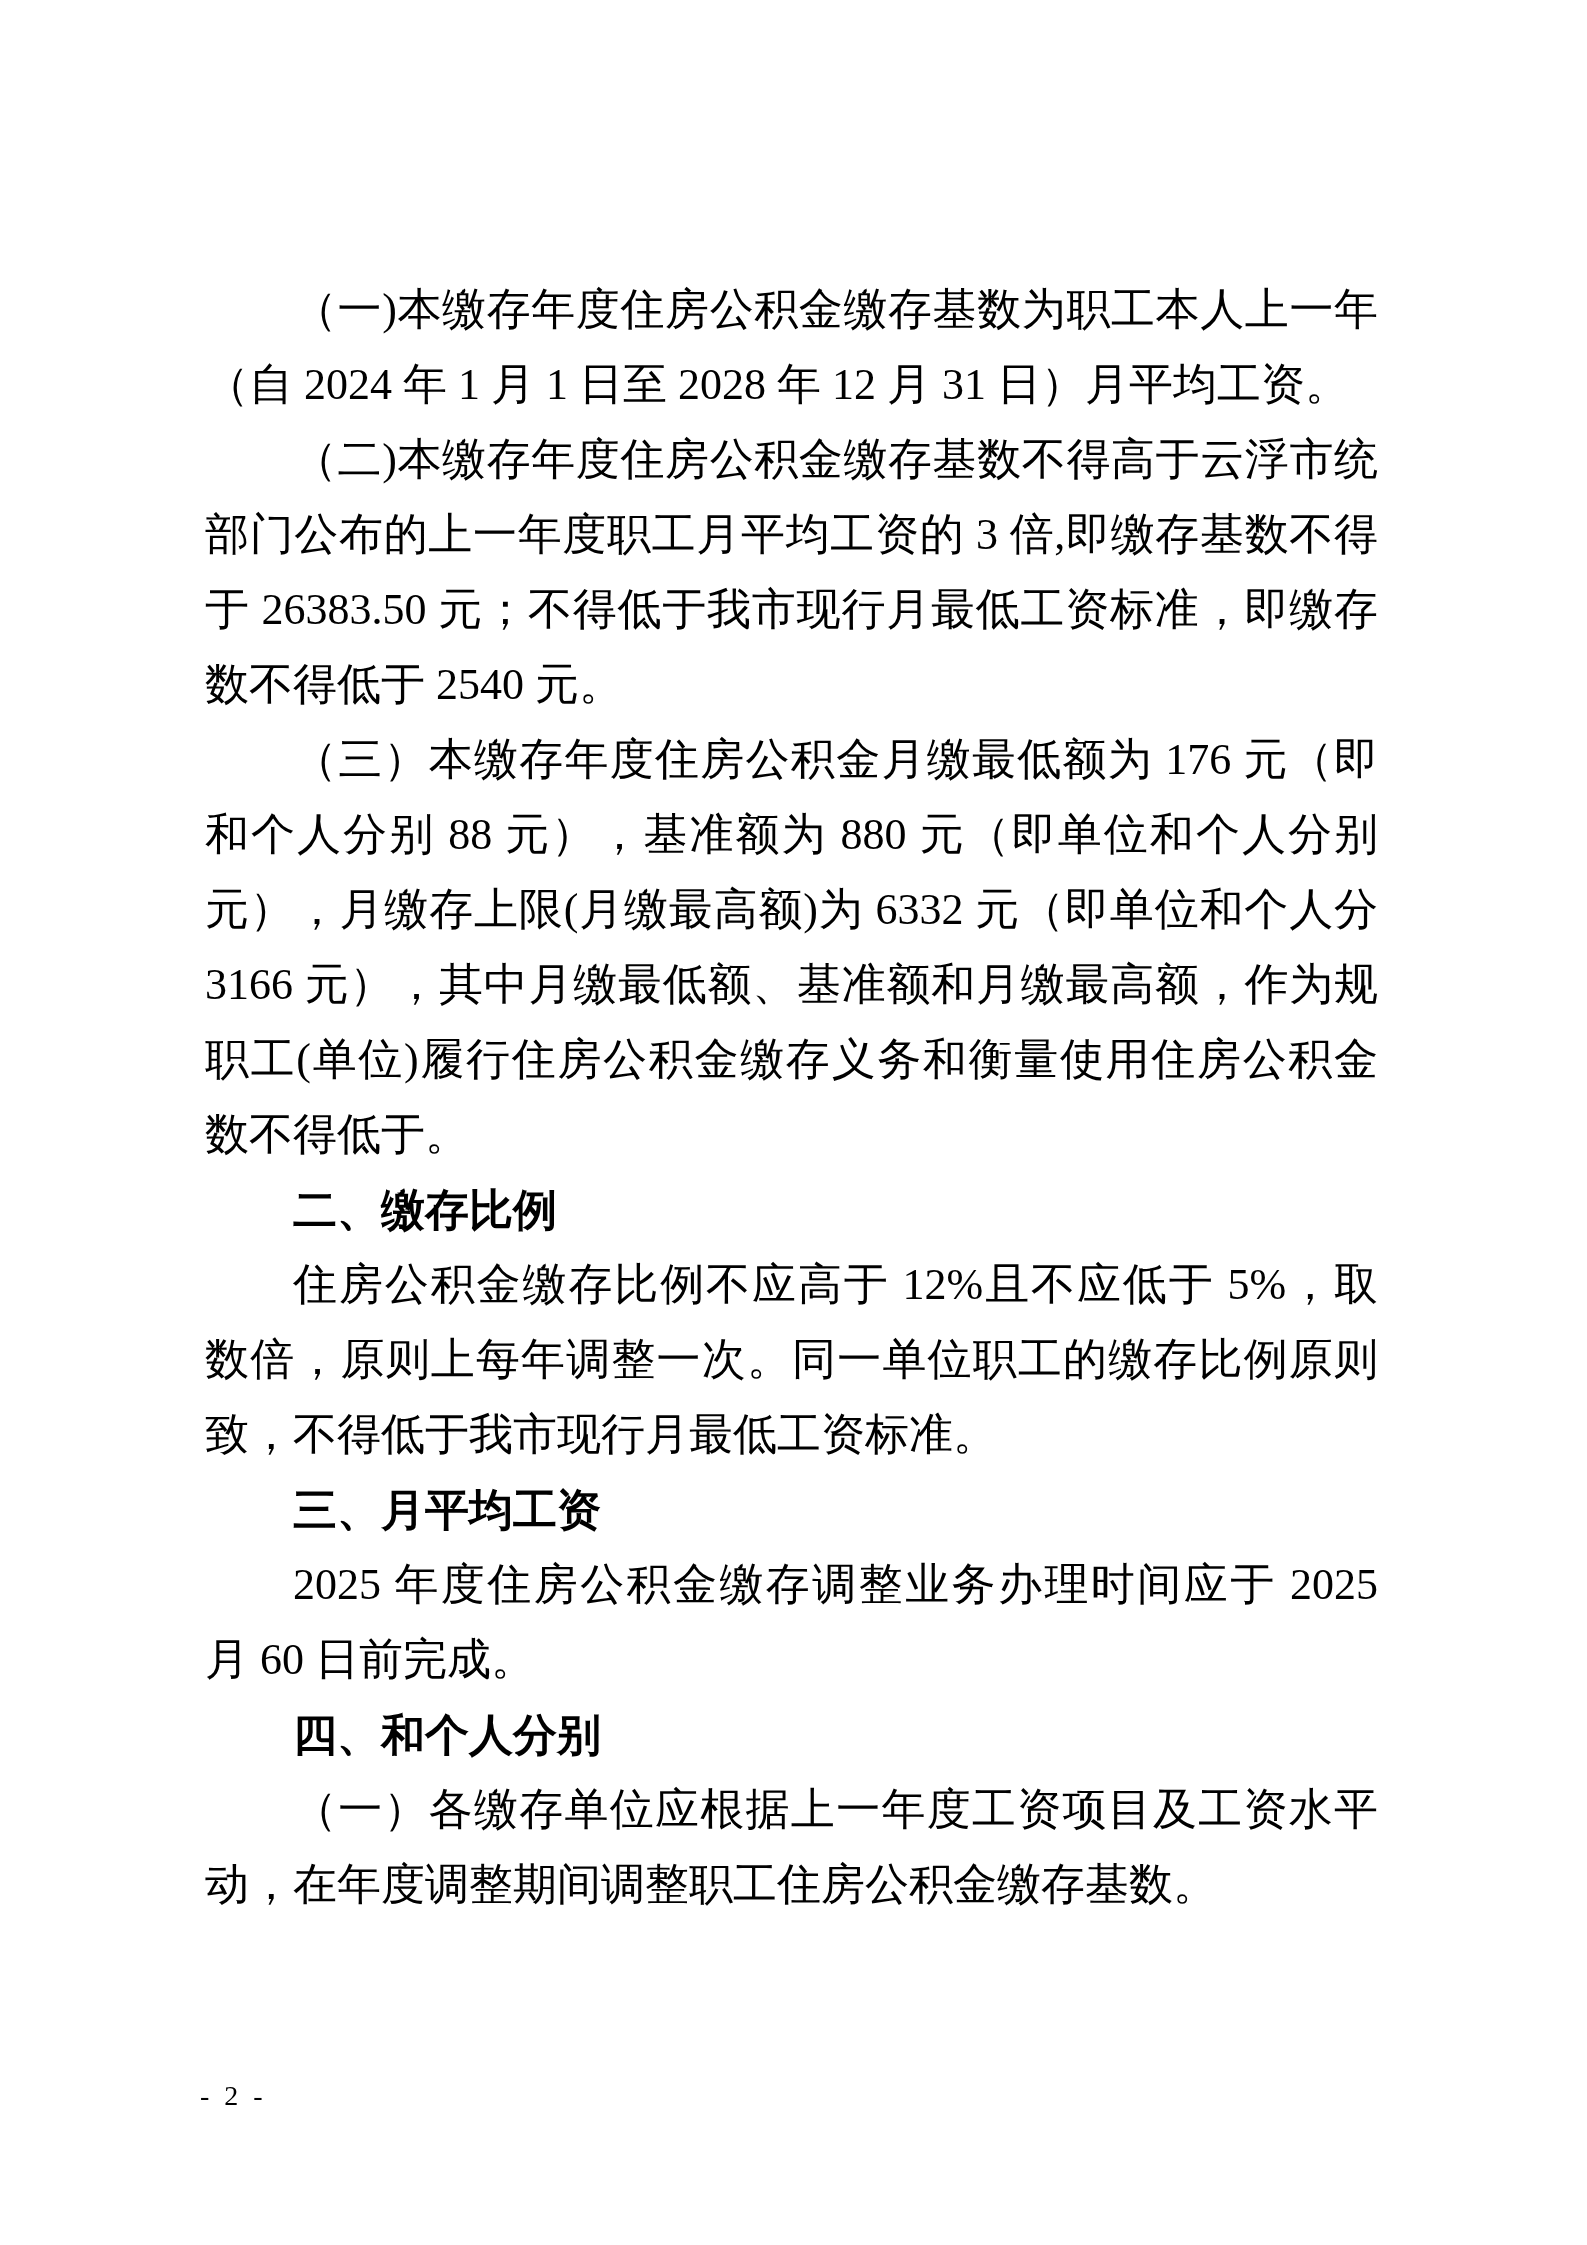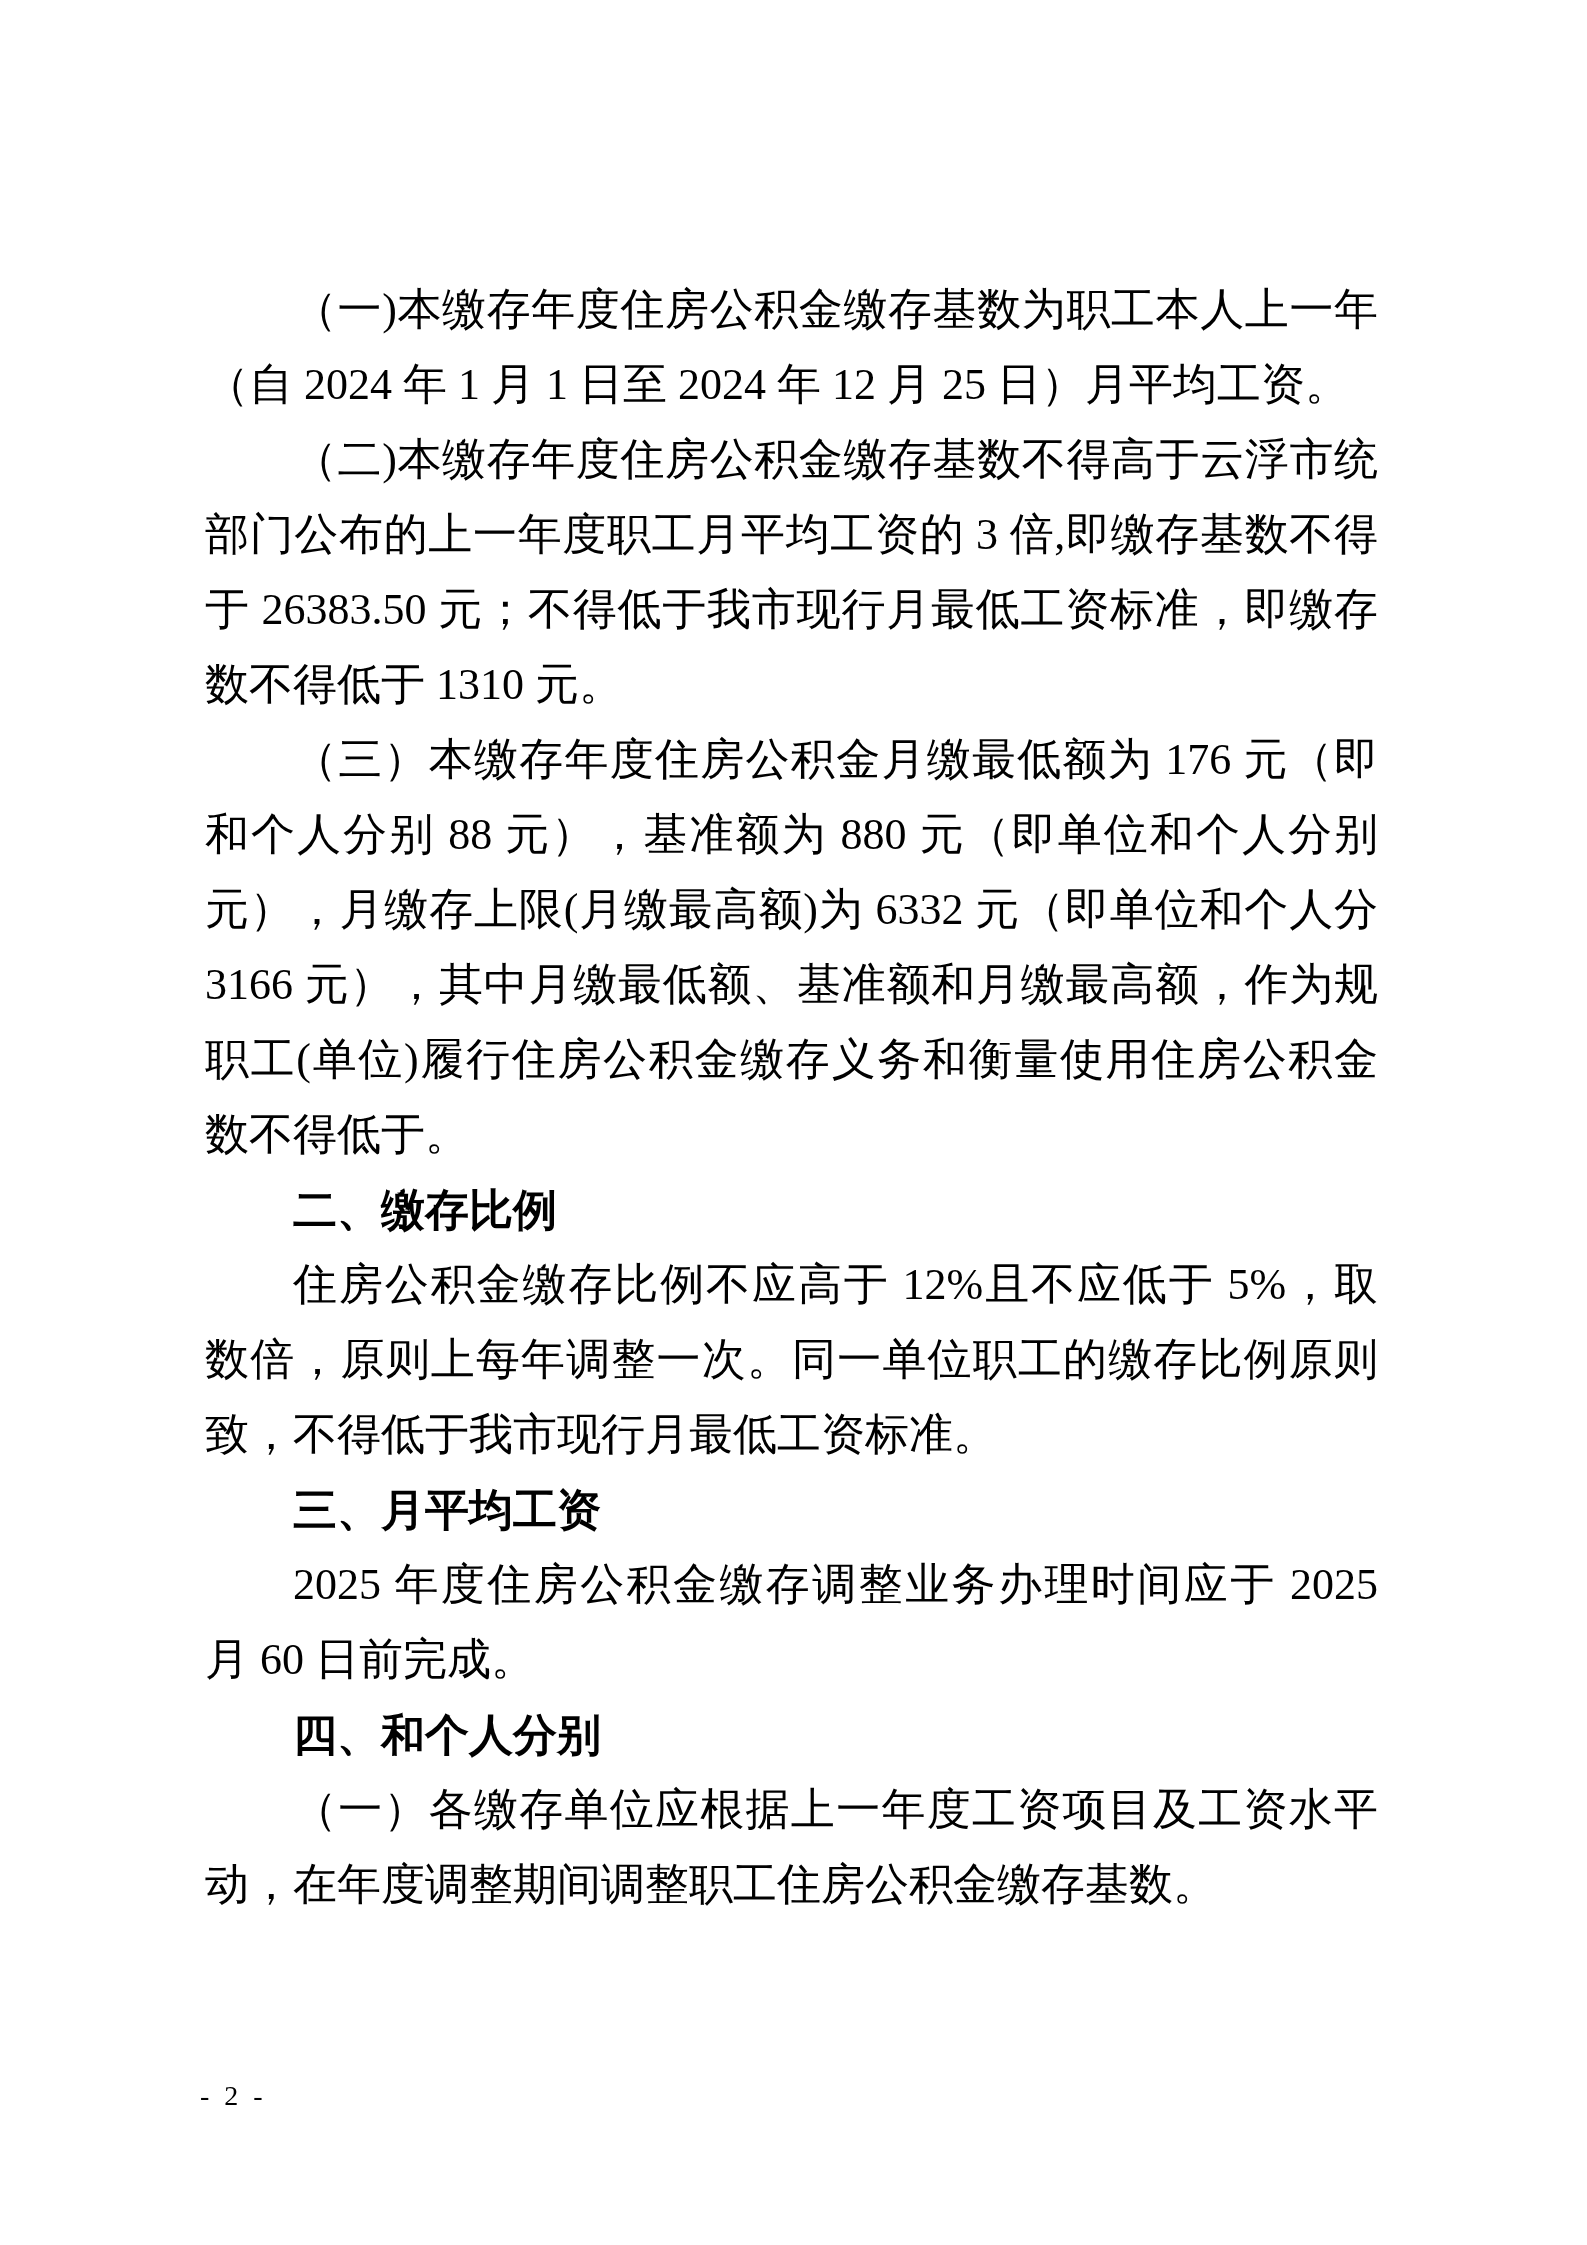--- a/index.html
+++ b/index.html
@@ -52,25 +52,25 @@
     letter-spacing: 4px;
     font-family: "Liberation Serif", "DejaVu Serif", serif;
     color: #000000;
   }
 </style>
 </head>
 <body>
 
 <div class="text-block">
   <div class="line indent">（一)本缴存年度住房公积金缴存基数为职工本人上一年度</div>
-  <div class="line end">（自 2024 年 1 月 1 日至 2024 年 12 月 25 日）月平均工资。</div>
+  <div class="line end">（自 2024 年 1 月 1 日至 2028 年 12 月 31 日）月平均工资。</div>
   <div class="line indent">（二)本缴存年度住房公积金缴存基数不得高于云浮市统计</div>
   <div class="line">部门公布的上一年度职工月平均工资的 3 倍,即缴存基数不得高</div>
   <div class="line">于 26383.50 元；不得低于我市现行月最低工资标准，即缴存基</div>
-  <div class="line end">数不得低于 1310 元。</div>
+  <div class="line end">数不得低于 2540 元。</div>
   <div class="line indent">（三）本缴存年度住房公积金月缴最低额为 176 元（即单位</div>
   <div class="line">和个人分别 88 元），基准额为 880 元（即单位和个人分别 440</div>
   <div class="line">元），月缴存上限(月缴最高额)为 6332 元（即单位和个人分别</div>
   <div class="line">3166 元），其中月缴最低额、基准额和月缴最高额，作为规范</div>
   <div class="line">职工(单位)履行住房公积金缴存义务和衡量使用住房公积金贷</div>
   <div class="line end">数不得低于。</div>
   <div class="line indent heading">二、缴存比例</div>
   <div class="line indent">住房公积金缴存比例不应高于 12%且不应低于 5%，取 1%整</div>
   <div class="line">数倍，原则上每年调整一次。同一单位职工的缴存比例原则上一</div>
   <div class="line end">致，不得低于我市现行月最低工资标准。</div>

